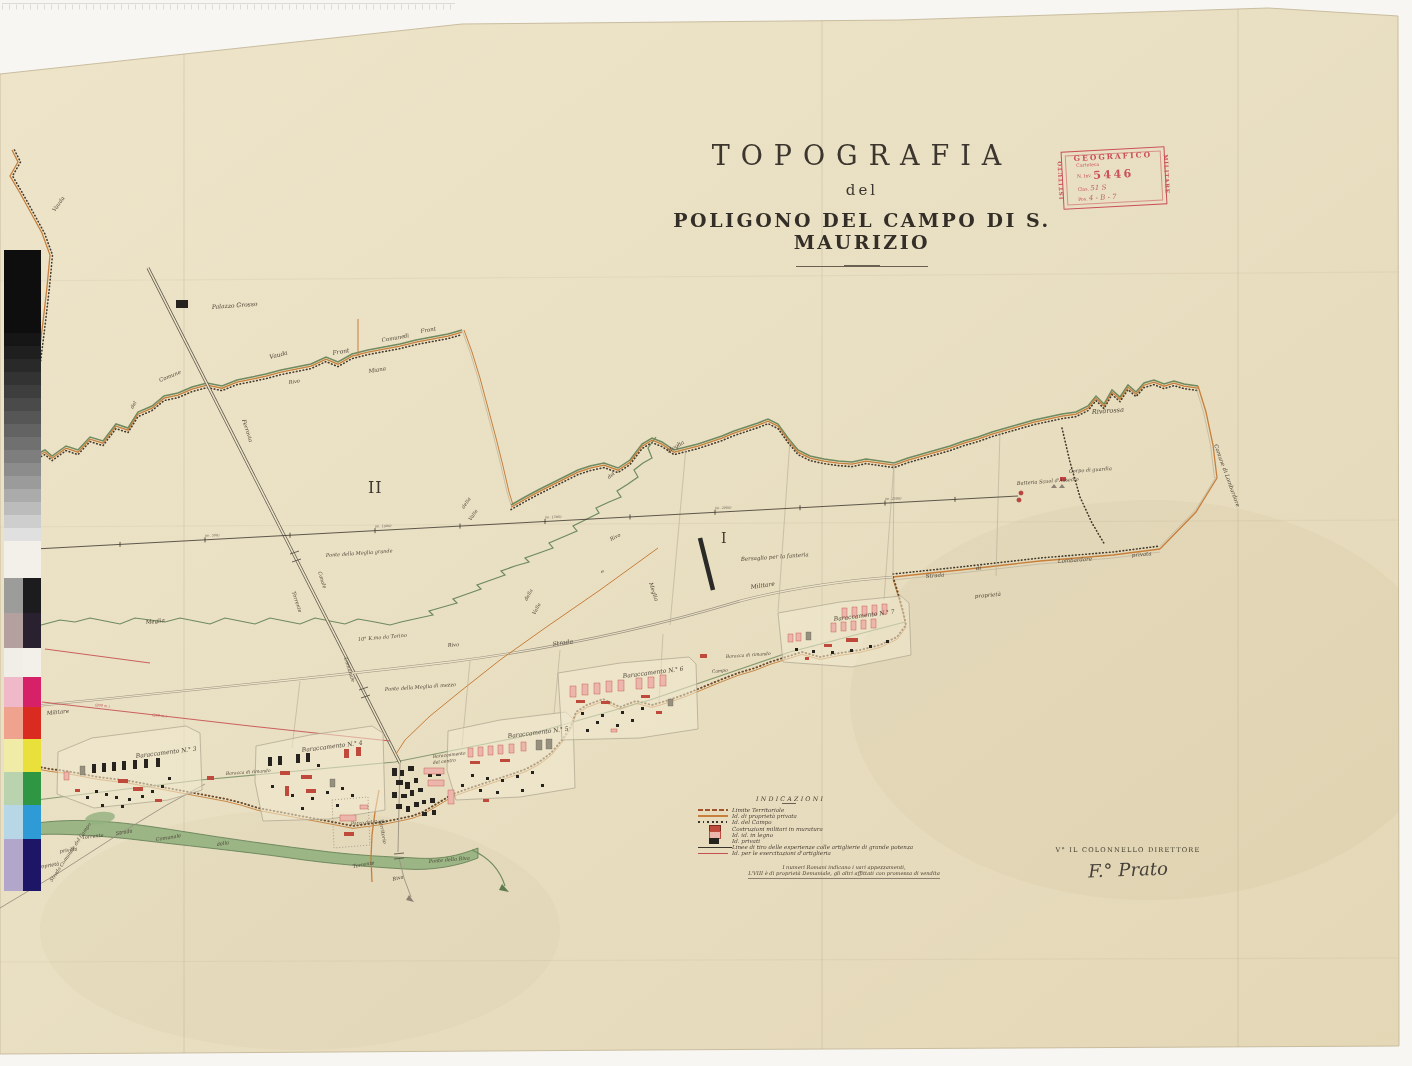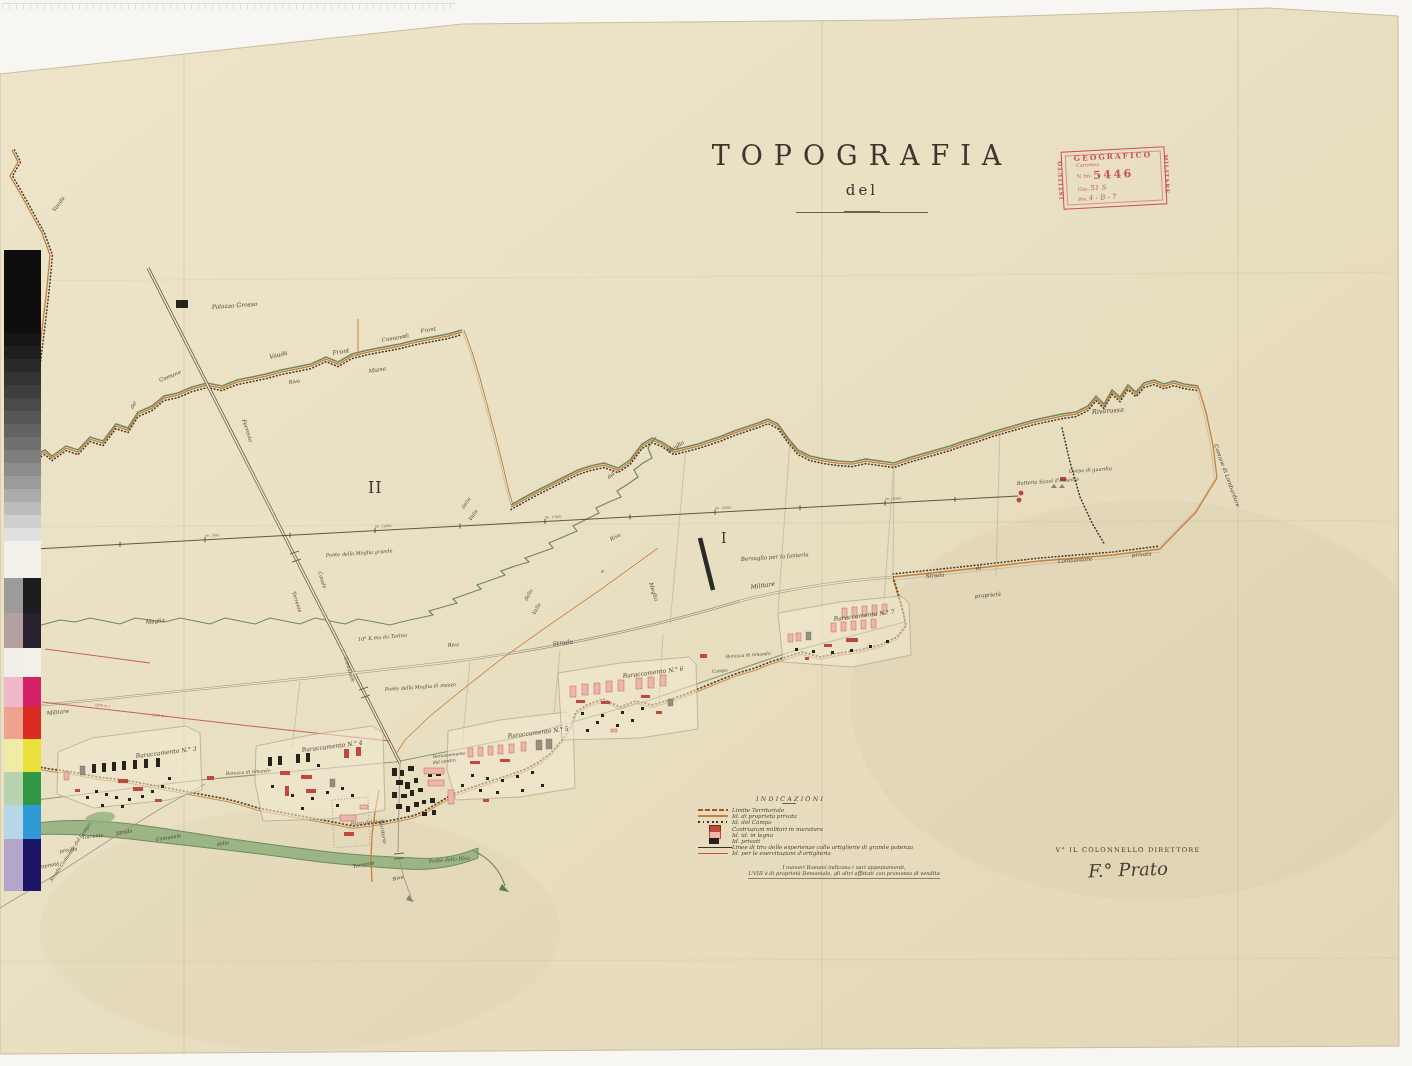--- a/index.html
+++ b/index.html
@@ -535,20 +535,21 @@
       <div class="two" style="height: 52px;">
         <div style="background: rgb(178, 167, 203); height: 52px;"></div>
         <div style="background: rgb(29, 22, 103); height: 52px;"></div>
       </div>
     </div>
 
   
   <div id="title">
     <div class="t1">TOPOGRAFIA</div>
     <div class="t2">del</div>
+    <div class="t3">POLIGONO DEL CAMPO DI S. MAURIZIO</div>
     <div class="rule">
         <span></span>
       </div>
   </div>
 
   
   <div id="stamp">
     <div class="geo">GEOGRAFICO</div>
     <div class="vert v-left">ISTITUTO</div>
     <div class="vert v-right">MILITARE</div>

